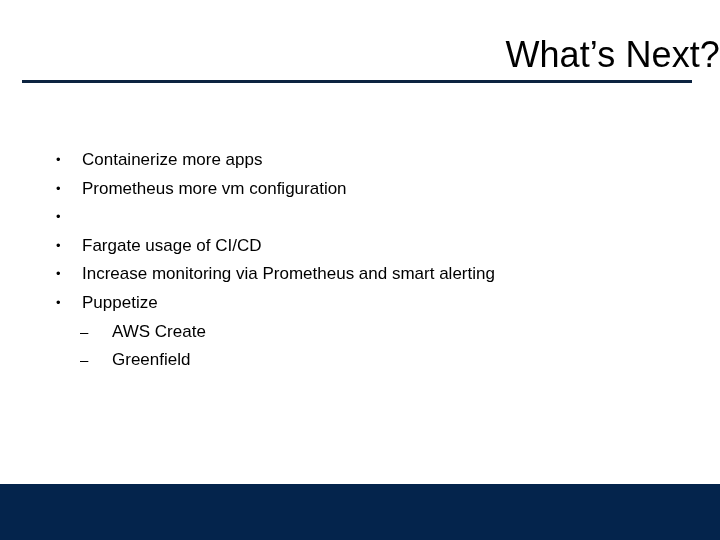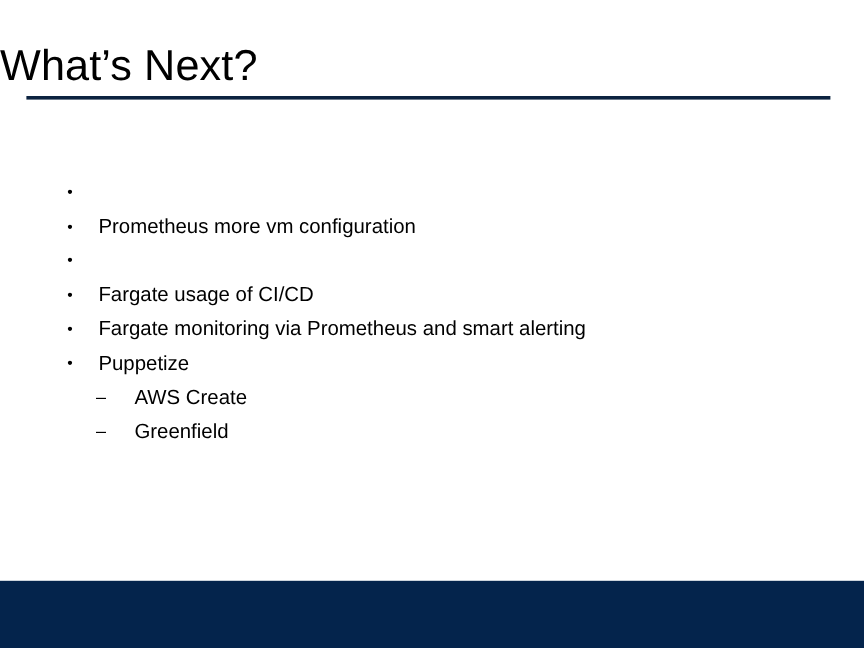--- a/index.html
+++ b/index.html
@@ -20,21 +20,21 @@
     inset: 0;
     background: #ffffff;
   }
 
   
   .title {
     position: absolute;
     left: 0;
     top: 33px;
     width: 720px;
-    text-align: left;
+    text-align: right;
     font-size: 36px;
     line-height: 44px;
     color: #000000;
     font-weight: normal;
     letter-spacing: 0.1px;
     white-space: nowrap;
   }
 
   .title-rule {
     position: absolute;
@@ -108,39 +108,40 @@
 <div class="slide">
 
   <div class="title">What’s Next?</div>
 
   <div class="title-rule"></div>
 
   <div class="body">
 
     <div class="bullet-row">
       <span class="marker dot">•</span>
+      <span class="btext">Containerize more apps</span>
     </div>
 
     <div class="bullet-row">
       <span class="marker dot">•</span>
       <span class="btext">Prometheus more vm configuration</span>
     </div>
 
     <div class="bullet-row">
       <span class="marker dot">•</span>
     </div>
 
     <div class="bullet-row">
       <span class="marker dot">•</span>
       <span class="btext">Fargate usage of CI/CD</span>
     </div>
 
     <div class="bullet-row">
       <span class="marker dot">•</span>
-      <span class="btext">Fargate monitoring via Prometheus and smart alerting</span>
+      <span class="btext">Increase monitoring via Prometheus and smart alerting</span>
     </div>
 
     <div class="bullet-row">
       <span class="marker dot">•</span>
       <span class="btext">Puppetize</span>
     </div>
 
     <div class="bullet-row sub">
       <span class="marker">–</span>
       <span class="btext">AWS Create</span>

